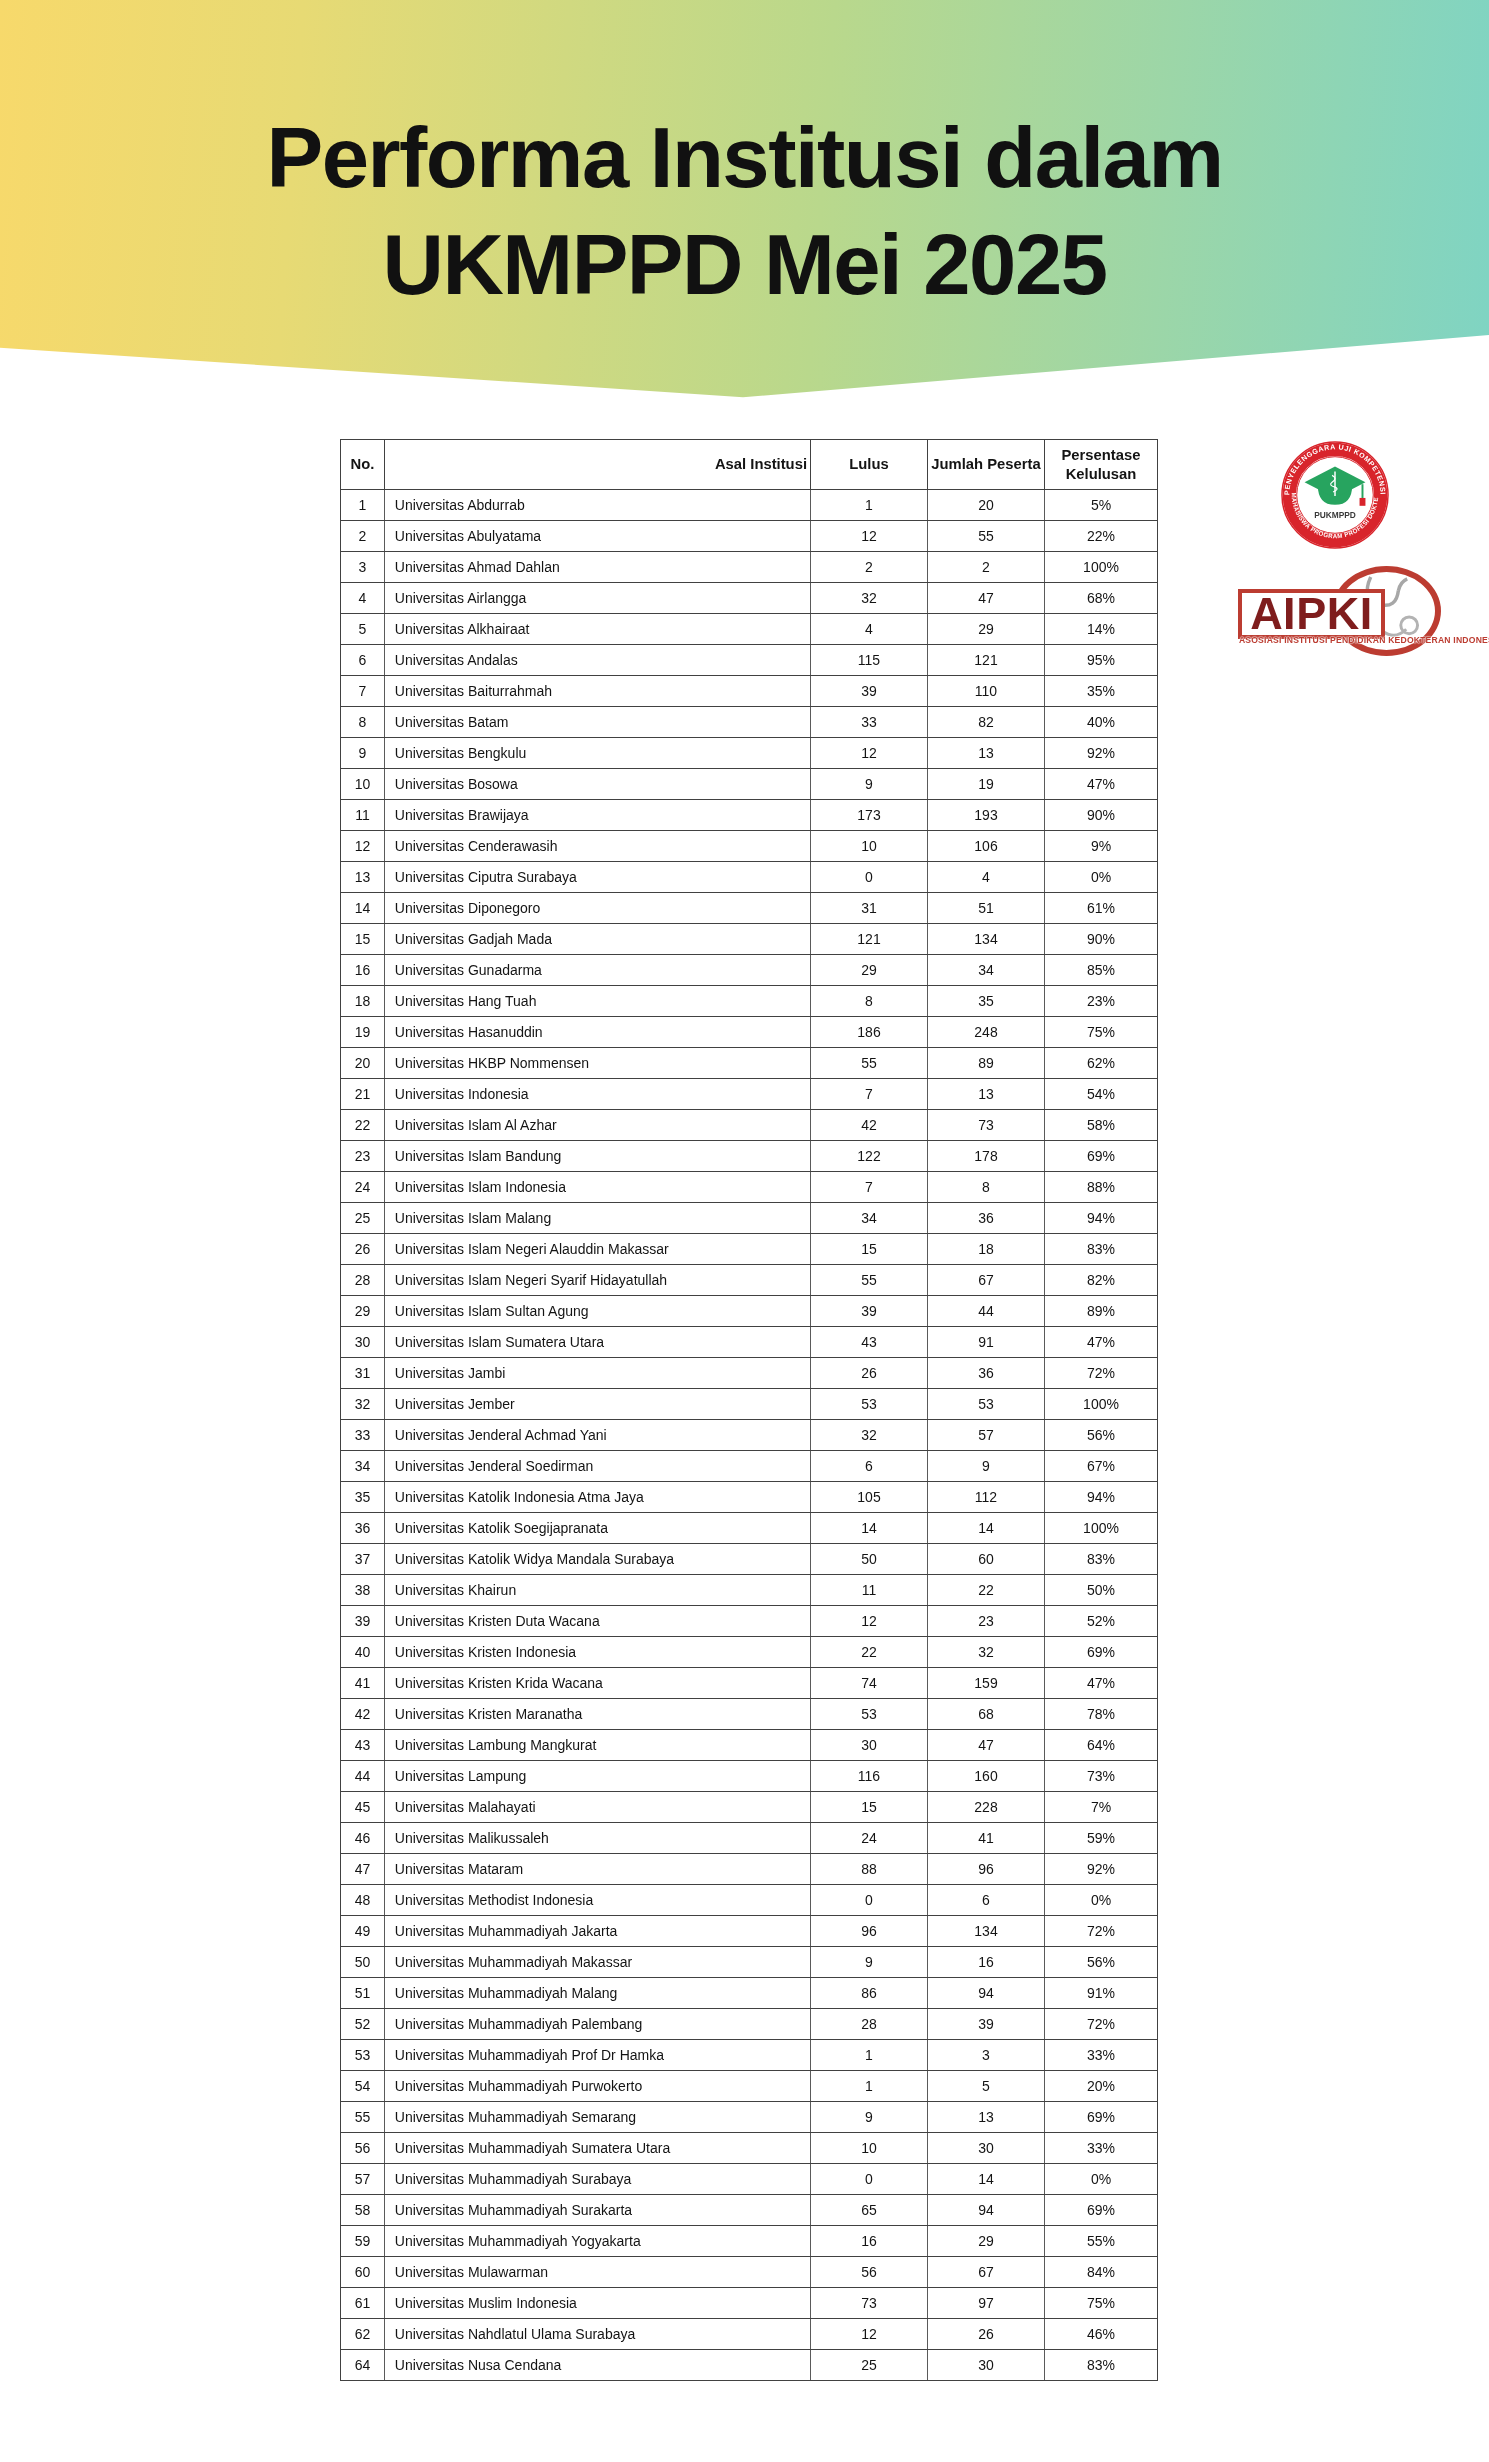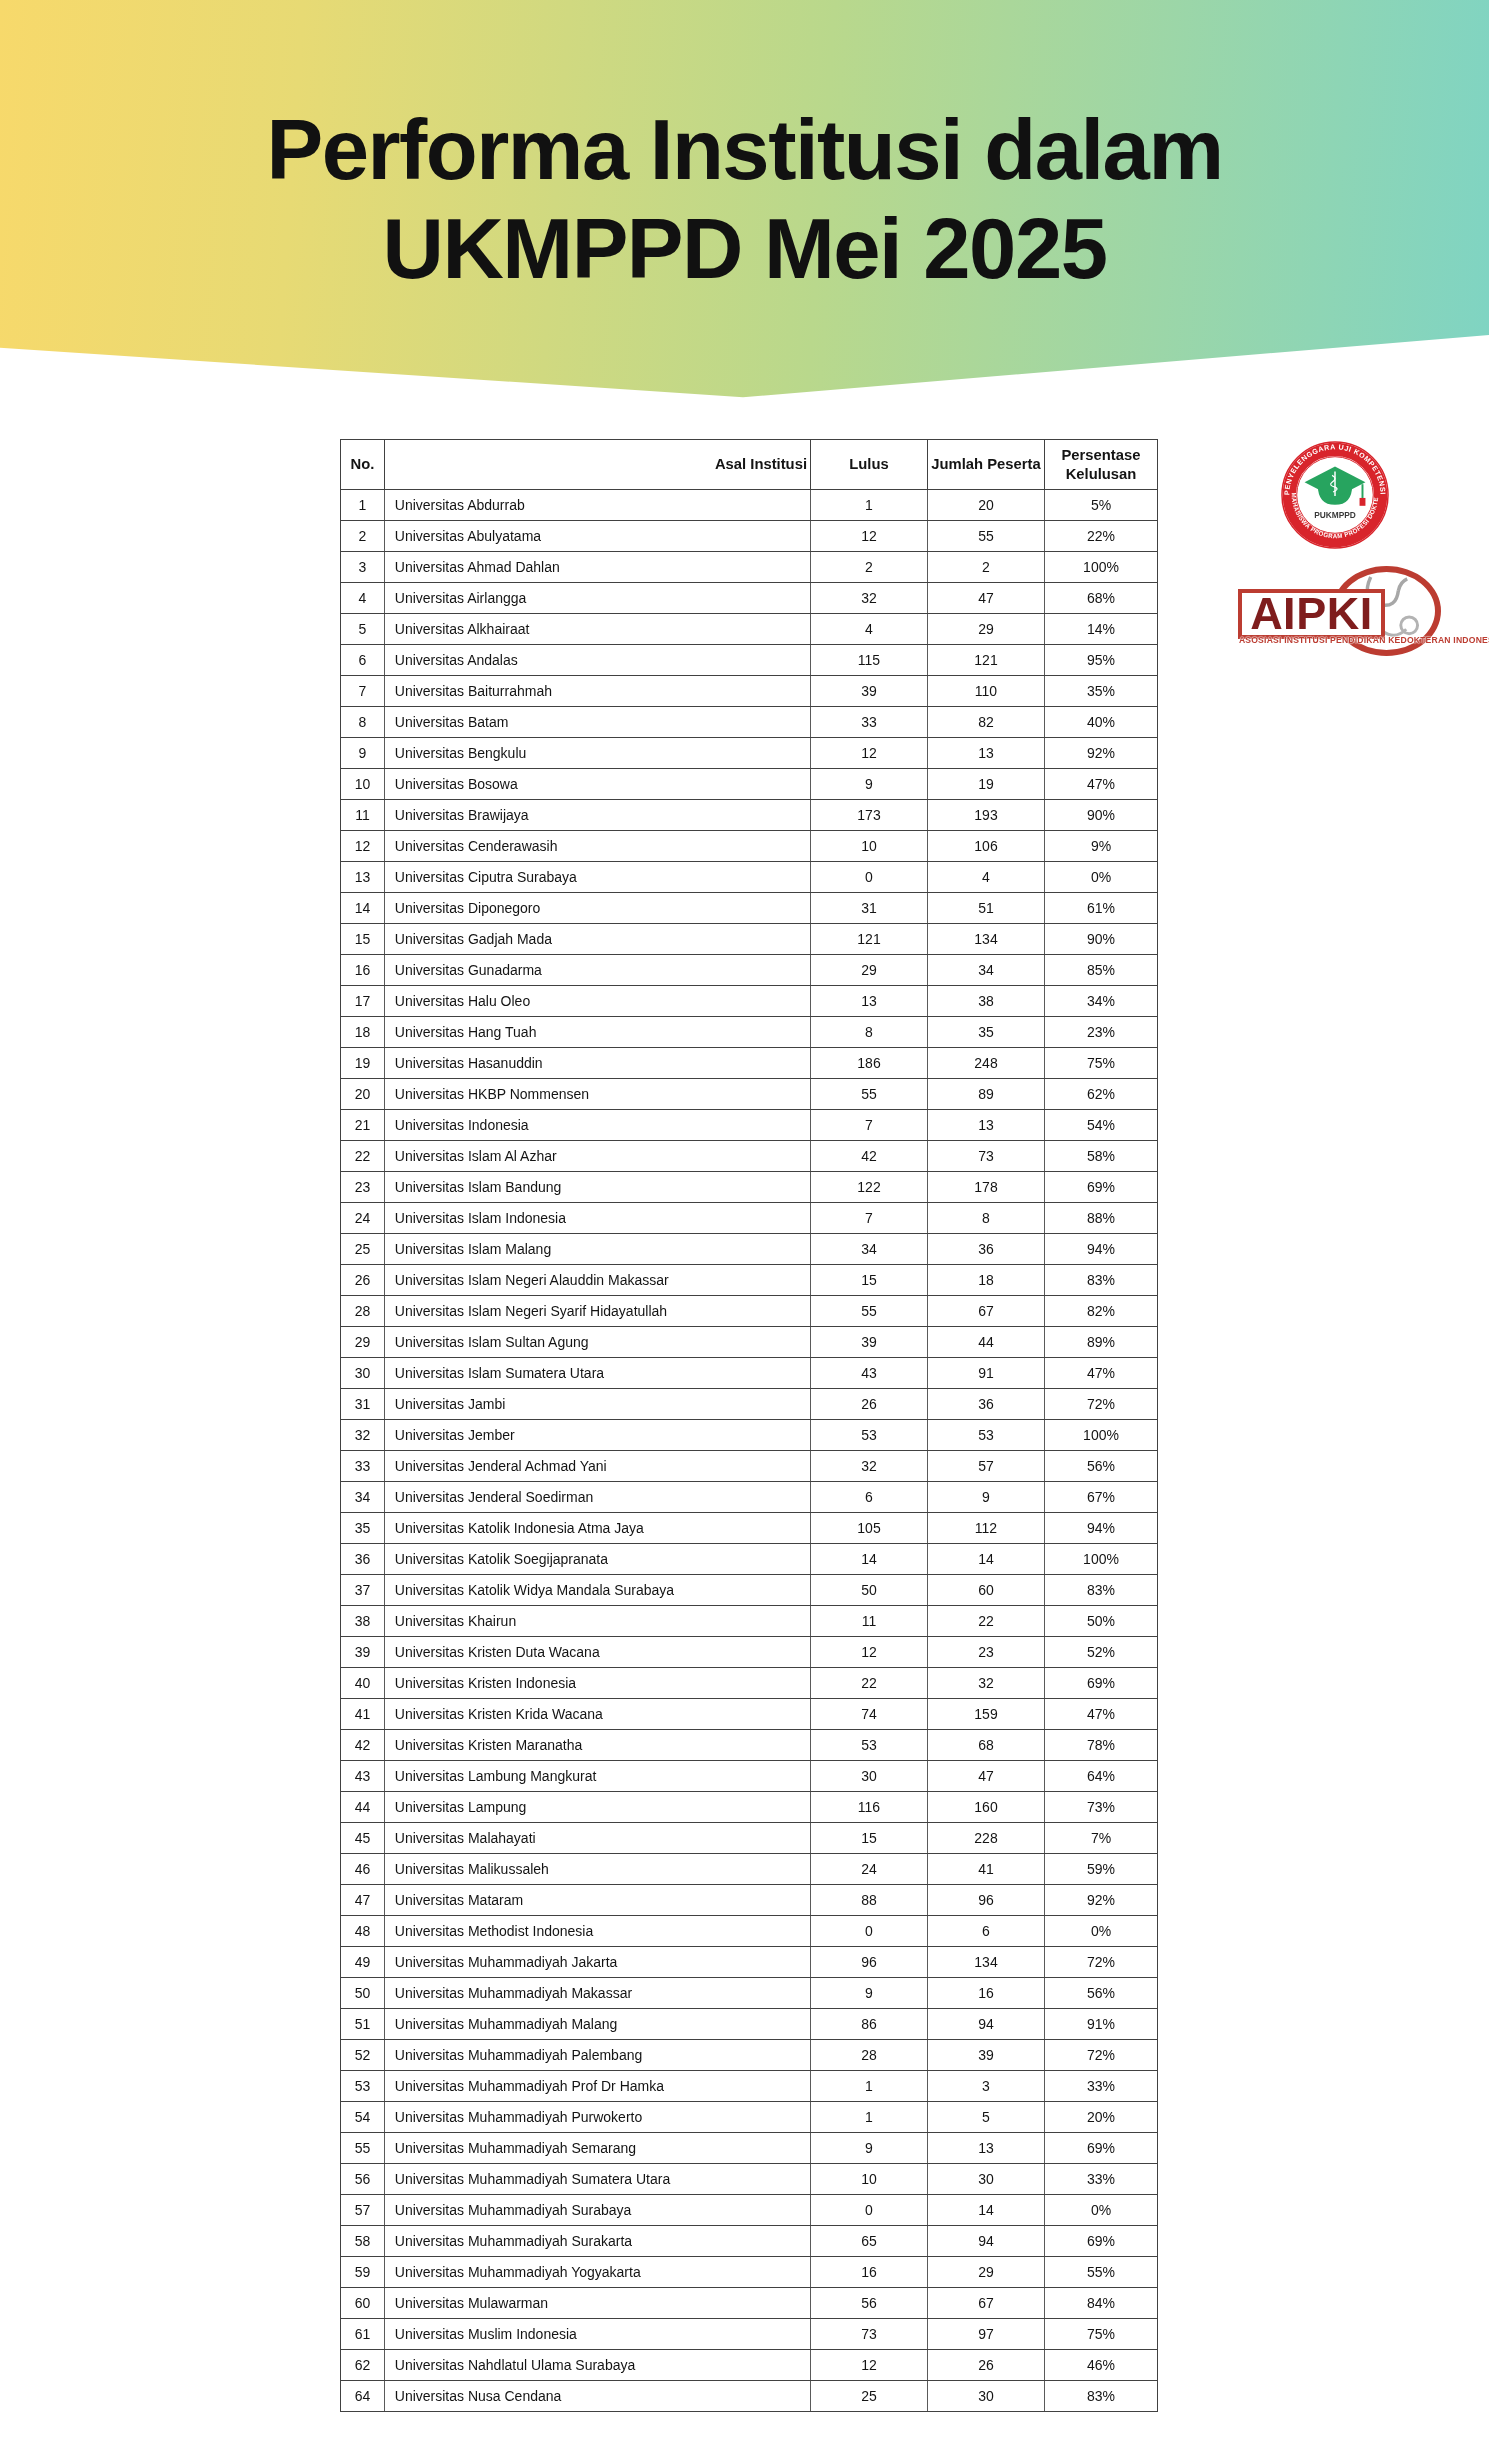--- a/index.html
+++ b/index.html
@@ -8,21 +8,21 @@
     font-family:"Liberation Sans", sans-serif;color:#141414;overflow:hidden;
   }
   
   .banner{
     position:absolute;left:0;top:0;width:1489px;height:424px;
     background:linear-gradient(94deg,#f7d96b 0%,#e7da74 20%,#b9d88c 55%,#7fd4c3 100%);
     clip-path:polygon(0 0,100% 0,100% 79%,49.9% 93.7%,0 82%);
   }
   .title-wrap{position:absolute;left:0;top:101px;width:1489px;text-align:center;}
   .title{
-    margin:0;font-size:85px;line-height:1.16;font-weight:800;letter-spacing:-1.5px;color:#111111;
+    margin:8px;font-size:85px;line-height:1.16;font-weight:800;letter-spacing:-1.5px;color:#111111;
   }
   
   .tbl-wrap{position:absolute;left:340px;top:439px;width:818px;}
   table.data{
     width:818px;border-collapse:collapse;table-layout:fixed;
     border:1px solid #414141;background:#ffffff;
   }
   table.data col.c-no{width:44px;}
   table.data col.c-name{width:426px;}
   table.data col.c-lulus{width:117px;}
@@ -201,27 +201,20 @@
           <td>90%</td>
         </tr>
         <tr>
           <td>16</td>
           <td>Universitas Gunadarma</td>
           <td>29</td>
           <td>34</td>
           <td>85%</td>
         </tr>
         <tr>
-          <td>17</td>
-          <td>Universitas Halu Oleo</td>
-          <td>13</td>
-          <td>38</td>
-          <td>34%</td>
-        </tr>
-        <tr>
           <td>18</td>
           <td>Universitas Hang Tuah</td>
           <td>8</td>
           <td>35</td>
           <td>23%</td>
         </tr>
         <tr>
           <td>19</td>
           <td>Universitas Hasanuddin</td>
           <td>186</td>

